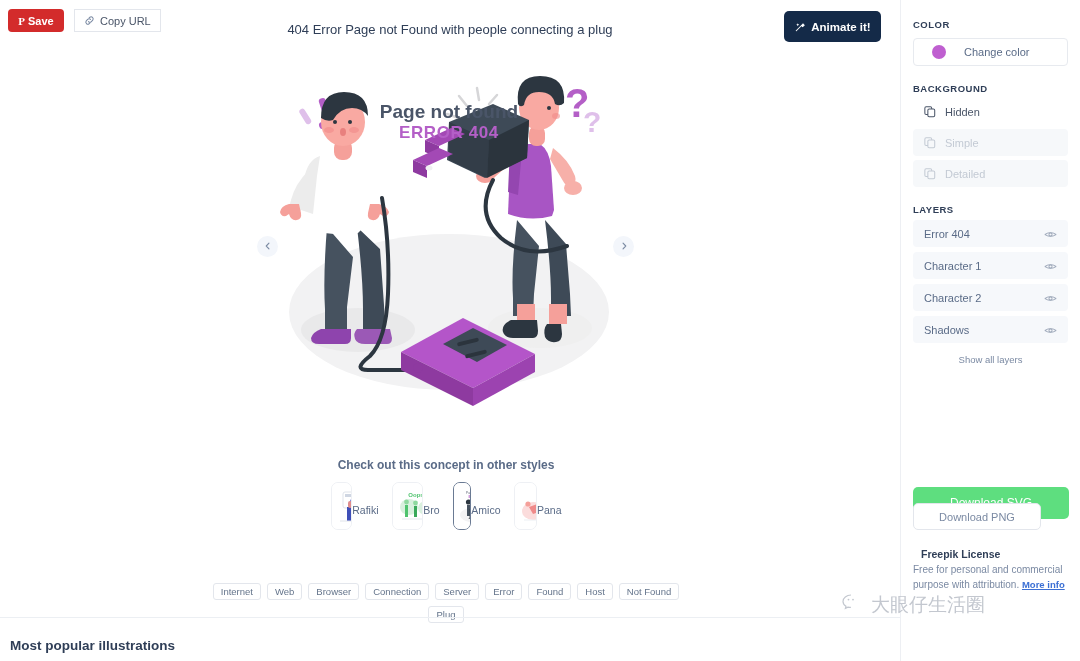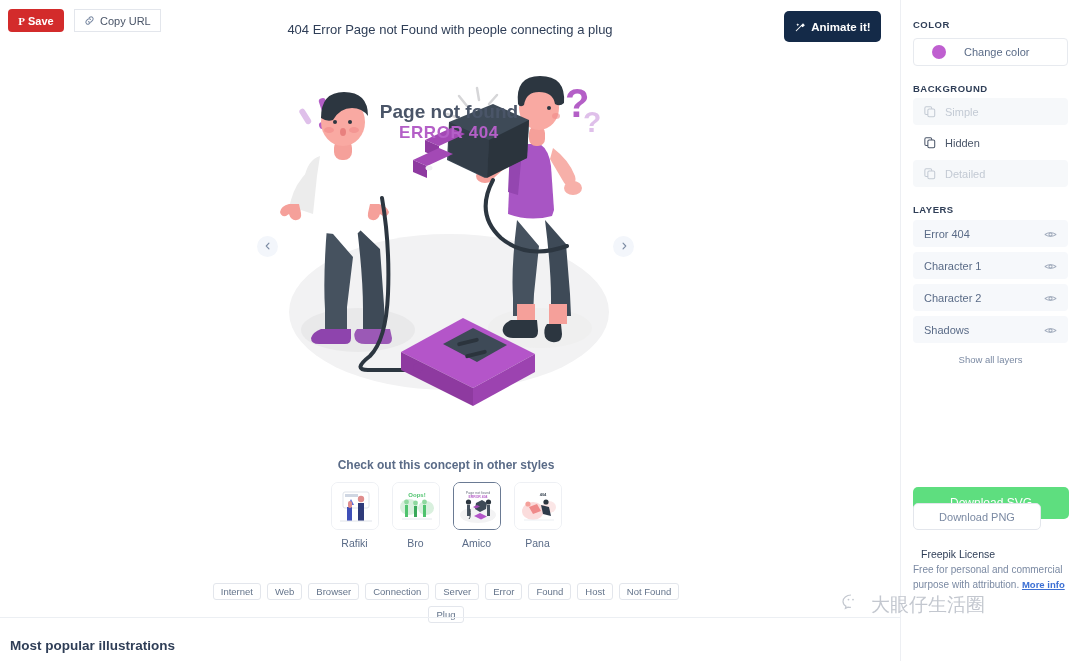--- a/index.html
+++ b/index.html
@@ -62,21 +62,21 @@
 
   
   .styles-title {
     position: absolute; left: 253px; top: 458px; width: 386px;
     text-align: center; font-size: 12px; color: #5a6b87; font-weight: 600;
   }
   .styles-row {
     position: absolute; left: 253px; top: 482px; width: 386px;
     display: flex; justify-content: center; gap: 13px;
   }
-  .style-item { width: 48px; display: flex; flex-direction: column; align-items: center; cursor: pointer; }
+  .style-item { width: 48px; display: flex; flex-direction: row; align-items: center; cursor: pointer; }
   .style-thumb {
     width: 48px; height: 48px; border-radius: 7px;
     background: #fff; border: 1px solid #eef0f4; overflow: hidden;
     display: block; position: relative;
   }
   .style-item.selected .style-thumb { border: 1.5px solid #6a7a93; }
   .style-label { margin-top: 7px; font-size: 10.5px; color: #5a6b87; }
 
   
   .tags-row {
@@ -132,21 +132,21 @@
     position: absolute; left: 12px; top: 487px; width: 156px; height: 32px;
     background: #5ede7f; color: #fff; border: none; border-radius: 5px;
     font-size: 12px; cursor: pointer;
   }
   .btn-png {
     position: absolute; left: 12px; top: 503px; width: 128px; height: 27px;
     background: #fff; color: #7b8aa3; border: 1px solid #e3e6ec; border-radius: 5px;
     font-size: 11px; cursor: pointer;
   }
   .license { position: absolute; left: 12px; top: 548px; width: 158px; }
-  .license-title { font-size: 10.5px; font-weight: normal; color: #2f3e57; padding-left: 8px; }
+  .license-title { font-size: 10.5px; font-weight: bold; color: #2f3e57; padding-left: 8px; }
   .license-text { margin-top: 3px; font-size: 10px; color: #7b8aa3; line-height: 1.45; }
   .more-info { color: #3b6fd4; font-weight: bold; text-decoration: underline; cursor: pointer; font-size: 9.5px;}
 
   
   .watermark {
     position: absolute; left: 842px; top: 592px;
     display: flex; align-items: center; gap: 5px;
     color: #b9bec7; font-size: 19px; opacity: 0.85;
     font-family: "DejaVu Sans", sans-serif;
     pointer-events: none; white-space: nowrap;
@@ -414,38 +414,38 @@
       <div class="sec-title">COLOR</div>
       <div class="color-row">
         <span class="color-dot"></span>
         <span class="color-label">Change color</span>
       </div>
     </div>
 
     <div style="padding-top:17px">
       <div class="sec-title">BACKGROUND</div>
 
+      <div class="bg-item">
+        <span class="copy-glyph">
+          <svg viewBox="0 0 14 14" width="12" height="12" fill="none" stroke="#4a5568" stroke-width="1.2">
+            <rect x="1" y="1" width="8" height="9" rx="1.5"></rect>
+              <rect x="4.5" y="3.5" width="8" height="9" rx="1.5" fill="#fff"></rect>
+          </svg>
+        </span>
+        <span>Hidden</span>
+      </div>
+
       <div class="bg-item disabled">
         <span class="copy-glyph">
           <svg viewBox="0 0 14 14" width="12" height="12" fill="none" stroke="#c3cad4" stroke-width="1.2">
             <rect x="1" y="1" width="8" height="9" rx="1.5"></rect>
               <rect x="4.5" y="3.5" width="8" height="9" rx="1.5" fill="#f6f8fa"></rect>
           </svg>
         </span>
         <span>Simple</span>
-      </div>
-
-      <div class="bg-item">
-        <span class="copy-glyph">
-          <svg viewBox="0 0 14 14" width="12" height="12" fill="none" stroke="#4a5568" stroke-width="1.2">
-            <rect x="1" y="1" width="8" height="9" rx="1.5"></rect>
-              <rect x="4.5" y="3.5" width="8" height="9" rx="1.5" fill="#fff"></rect>
-          </svg>
-        </span>
-        <span>Hidden</span>
       </div>
 
       <div class="bg-item disabled">
         <span class="copy-glyph">
           <svg viewBox="0 0 14 14" width="12" height="12" fill="none" stroke="#c3cad4" stroke-width="1.2">
             <rect x="1" y="1" width="8" height="9" rx="1.5"></rect>
               <rect x="4.5" y="3.5" width="8" height="9" rx="1.5" fill="#f6f8fa"></rect>
           </svg>
         </span>
         <span>Detailed</span>

